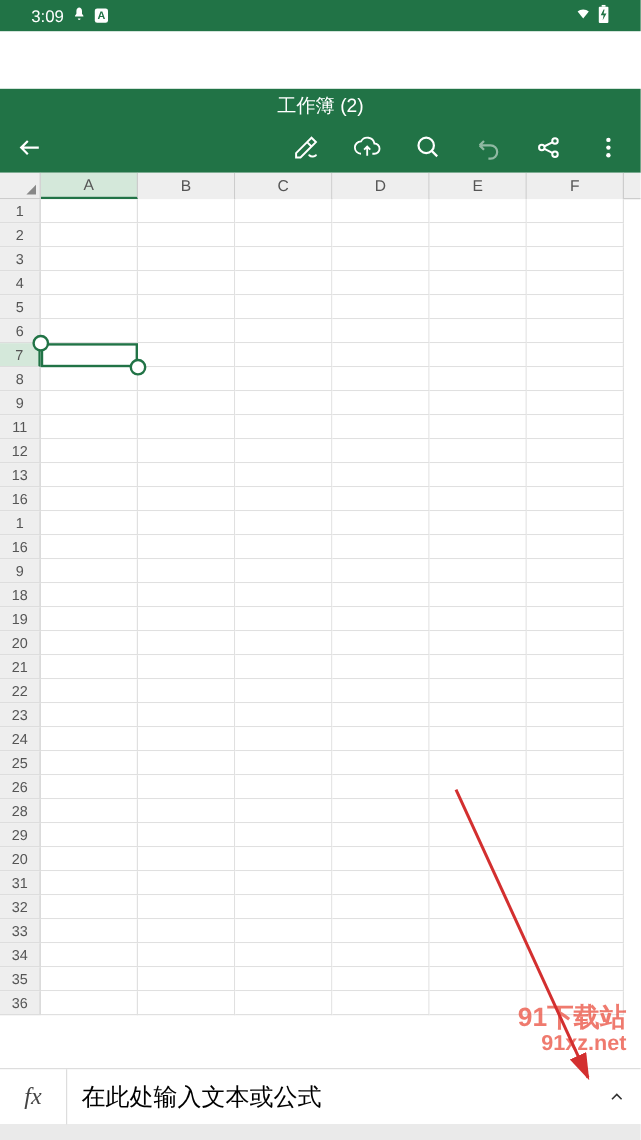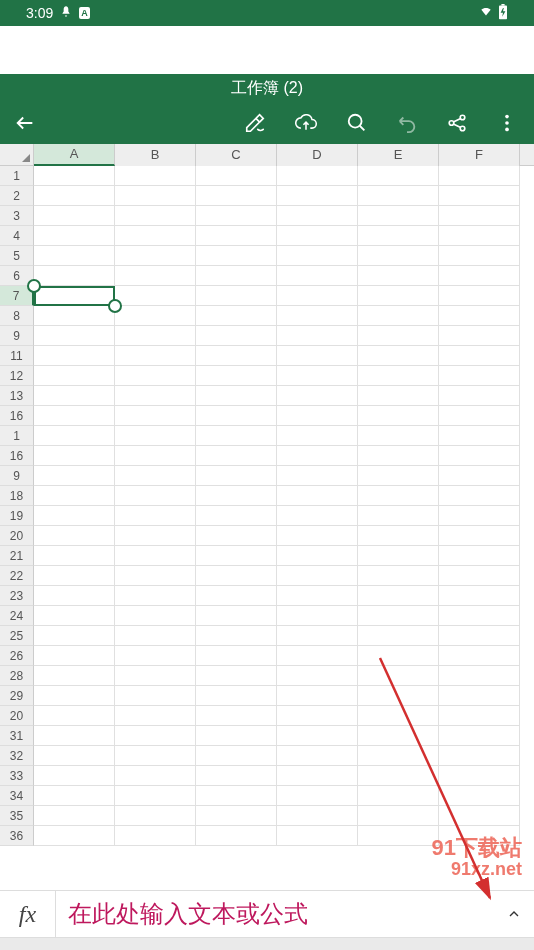--- a/index.html
+++ b/index.html
@@ -141,33 +141,33 @@
       align-items: center;
       border-top: 1px solid #ddd;
       border-bottom: 1px solid #ddd;
       background: #fff;
     }
     .fx-label {
       width: 56px;
       text-align: center;
       font-style: italic;
       font-family: Georgia, serif;
-      font-size: 24px;
+      font-size: 20px;
       color: #444;
       border-right: 1px solid #ddd;
       height: 100%;
       display: flex;
       align-items: center;
       justify-content: center;
     }
     .formula-input {
       flex: 1;
       padding: 0 12px;
-      font-size: 24px;
-      color: #be185d;
+      font-size: 20px;
+      color: #000000;
       height: 100%;
       display: flex;
       align-items: center;
     }
     .expand-btn {
       width: 40px;
       display: flex;
       align-items: center;
       justify-content: center;
       color: #555;

